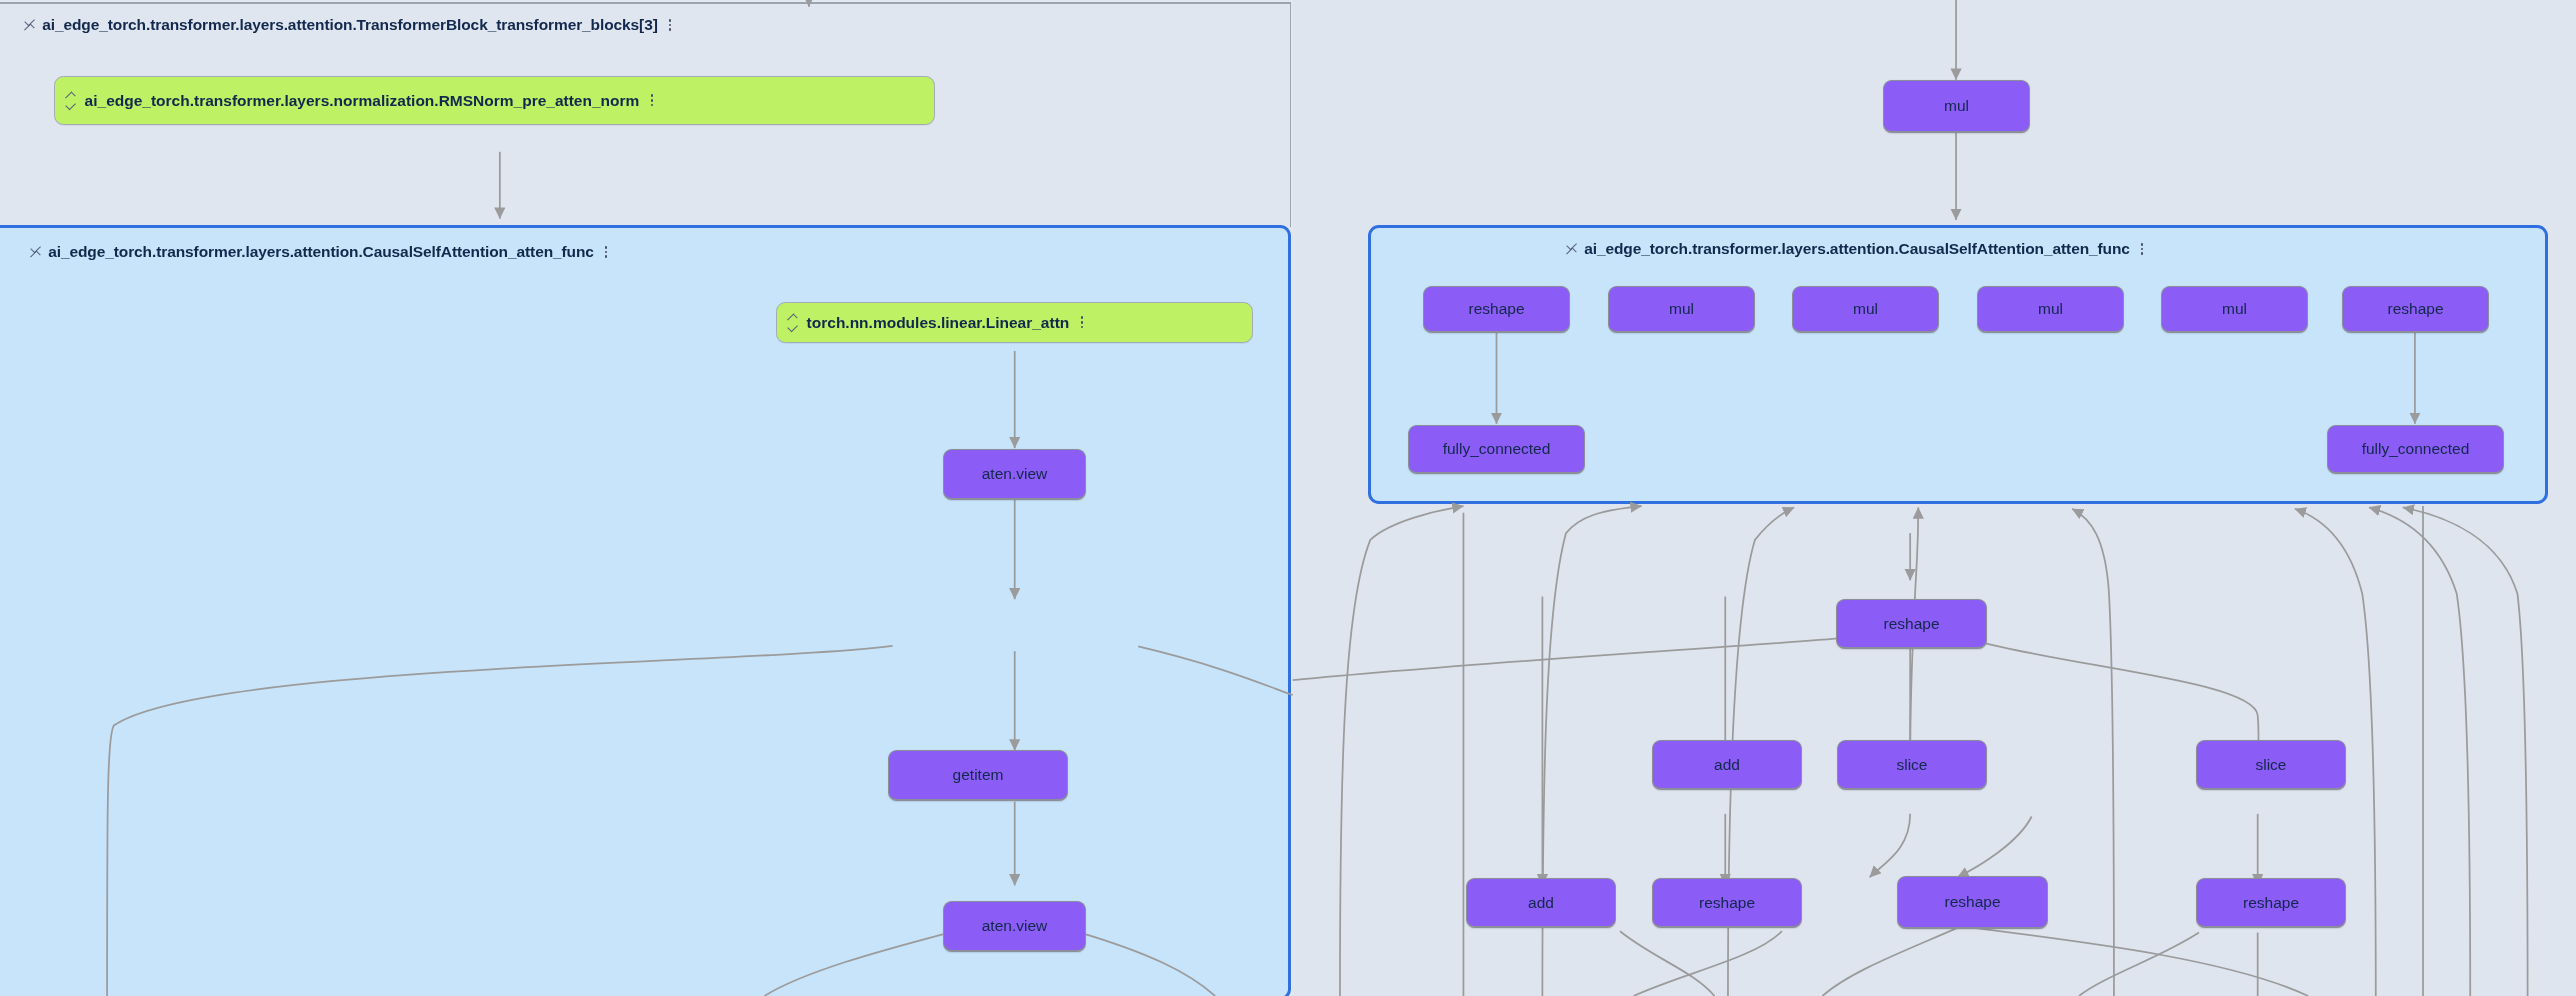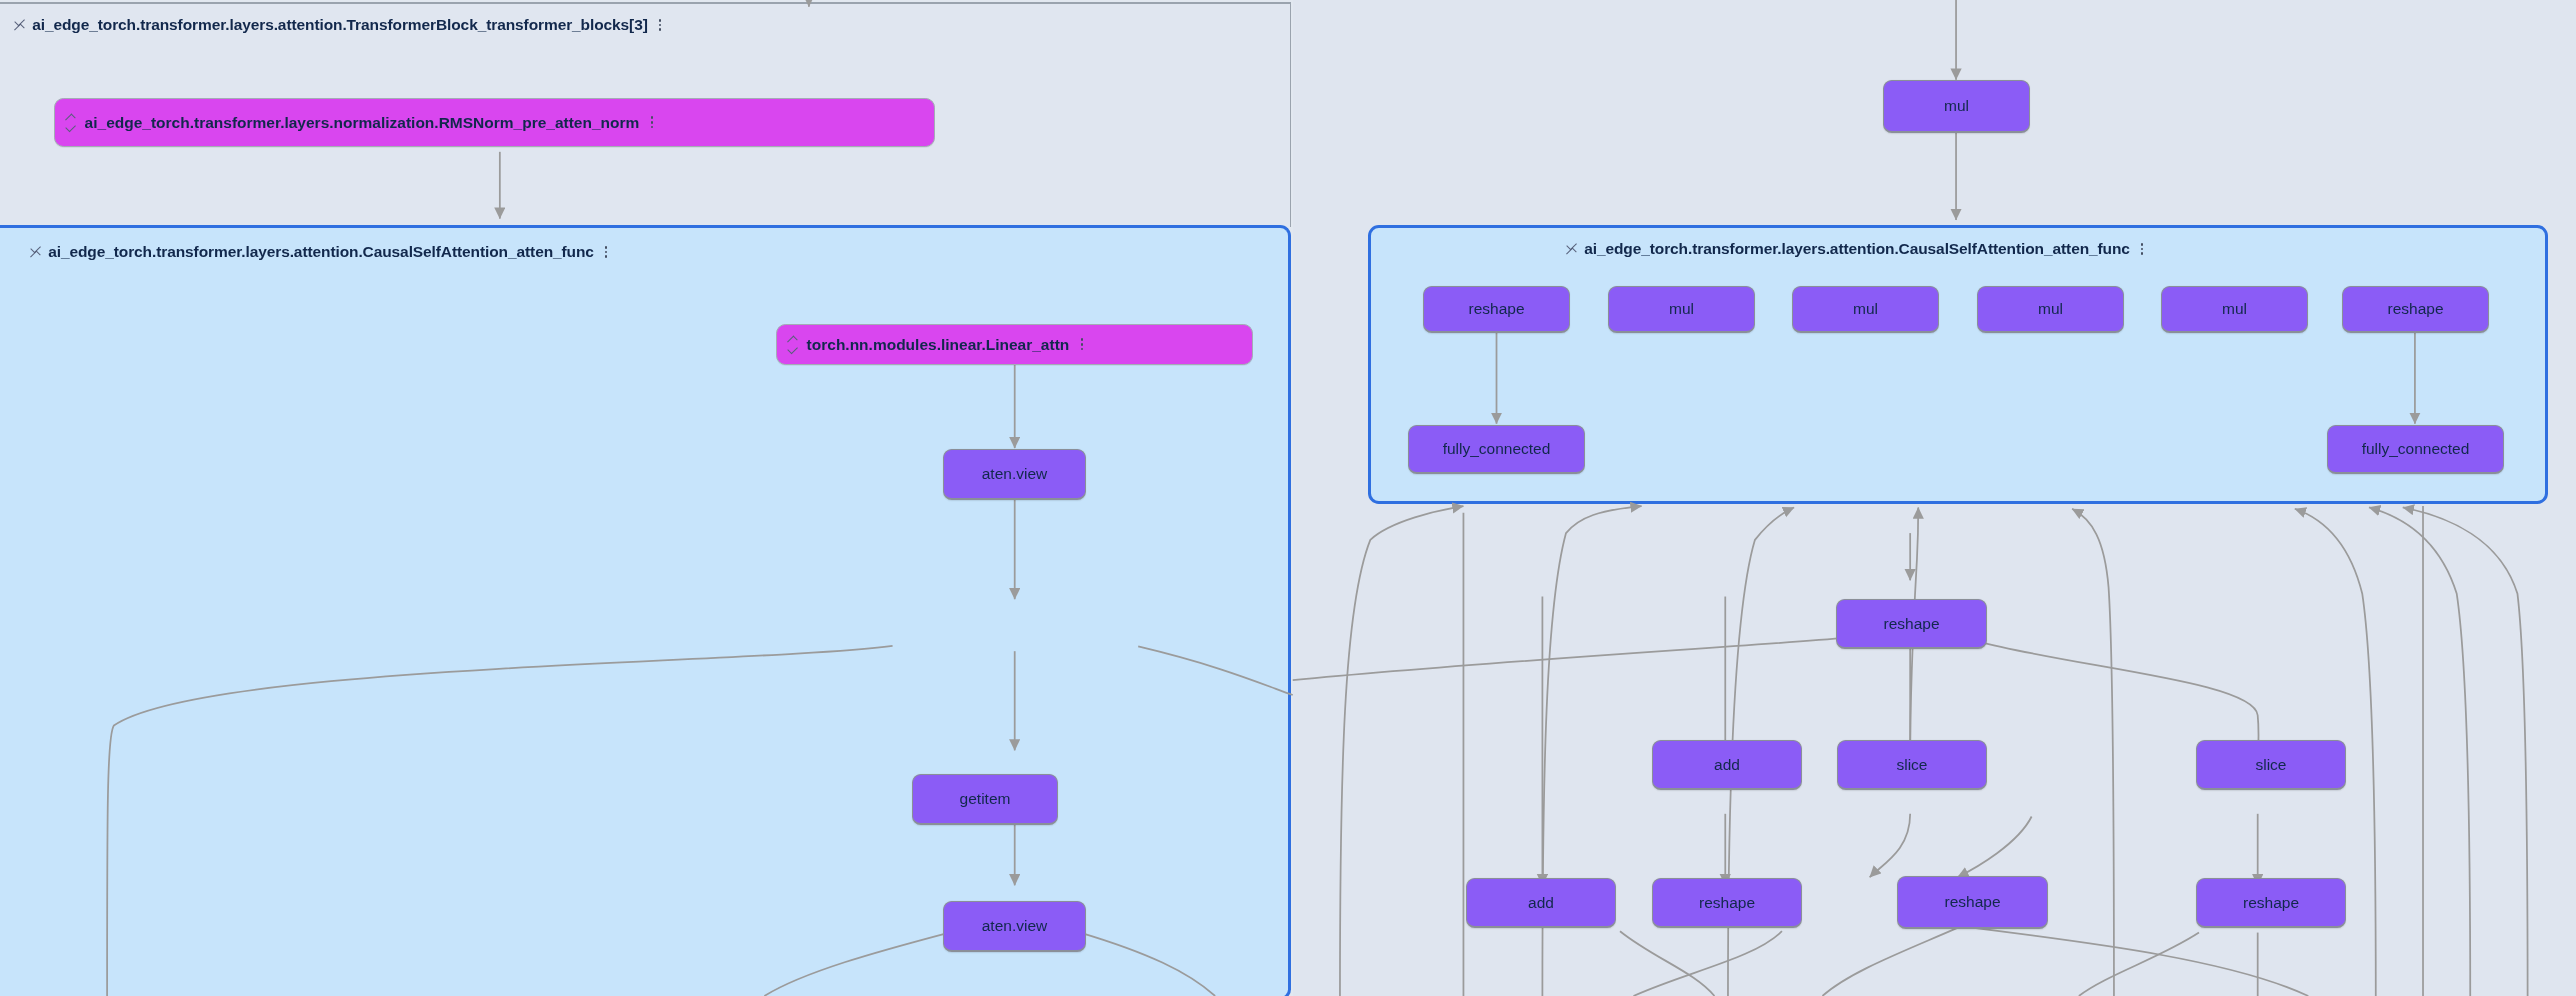--- a/index.html
+++ b/index.html
@@ -75,28 +75,27 @@
     position:absolute;left:0.7px;width:2.7px;height:2.7px;border-radius:50%;
     background:#444e62;
   }
   .ico-kebab i:nth-child(1){top:2.7px;}
   .ico-kebab i:nth-child(2){top:7.4px;}
   .ico-kebab i:nth-child(3){top:12px;}
 
   
   .pill{
     position:absolute;box-sizing:border-box;
-    background:#d946ef;
+    background:#bef264;
     border:1.4px solid #a4abb6;
     border-radius:9.5px;
     display:flex;align-items:center;gap:8px;
     padding:0 10.8px;
     color:#12284c;font-weight:700;font-size:15.5px;white-space:nowrap;
     box-shadow:0 0.7px 0.7px rgba(0,0,0,.06);
-    margin-top:22px;
   }
 
   
   .node{
     position:absolute;box-sizing:border-box;
     background:#8b5cf6;
     border:1.4px solid #8a8f98;
     border-bottom-width:2px;
     border-radius:8.8px;
     display:flex;align-items:center;justify-content:center;
@@ -186,21 +185,21 @@
       <path d="M2900,1372 C3080,1395 3300,1420 3420,1476"></path>
       <path d="M3258,1382 C3200,1420 3120,1445 3080,1476"></path>
       <path d="M3345,1382 L3345,1476"></path>
 
       <path d="M3590,750 L3590,1476"></path>
       <path d="M2168,760 L2168,1476"></path>
 
     </g>
   </svg>
 
-  <div class="ghead" style="left:14px;top:16px;">
+  <div class="ghead" style="left:24px;top:16px;">
     <span class="ico-collapse"></span>
     <span class="label">ai_edge_torch.transformer.layers.attention.TransformerBlock_transformer_blocks[3]</span>
     <span class="ico-kebab">
         <i></i>
         <i></i>
         <i></i>
       </span>
   </div>
 
   <div class="ghead" style="left:30px;top:243px;">
@@ -241,21 +240,21 @@
         <i></i>
         <i></i>
       </span>
   </div>
 
   <div class="node" style="left:943px;top:449px;width:143px;height:51px;">
     <span>aten.view</span>
   </div>
 
 
-  <div class="node" style="left:912px;top:750px;width:146px;height:51px;margin-top:24px;">
+  <div class="node" style="left:888px;top:750px;width:180px;height:51px;">
     <span>getitem</span>
   </div>
 
   <div class="node" style="left:943px;top:901px;width:143px;height:51px;">
     <span>aten.view</span>
   </div>
 
   <div class="node" style="left:1883px;top:80px;width:147px;height:53px;">
     <span>mul</span>
   </div>

